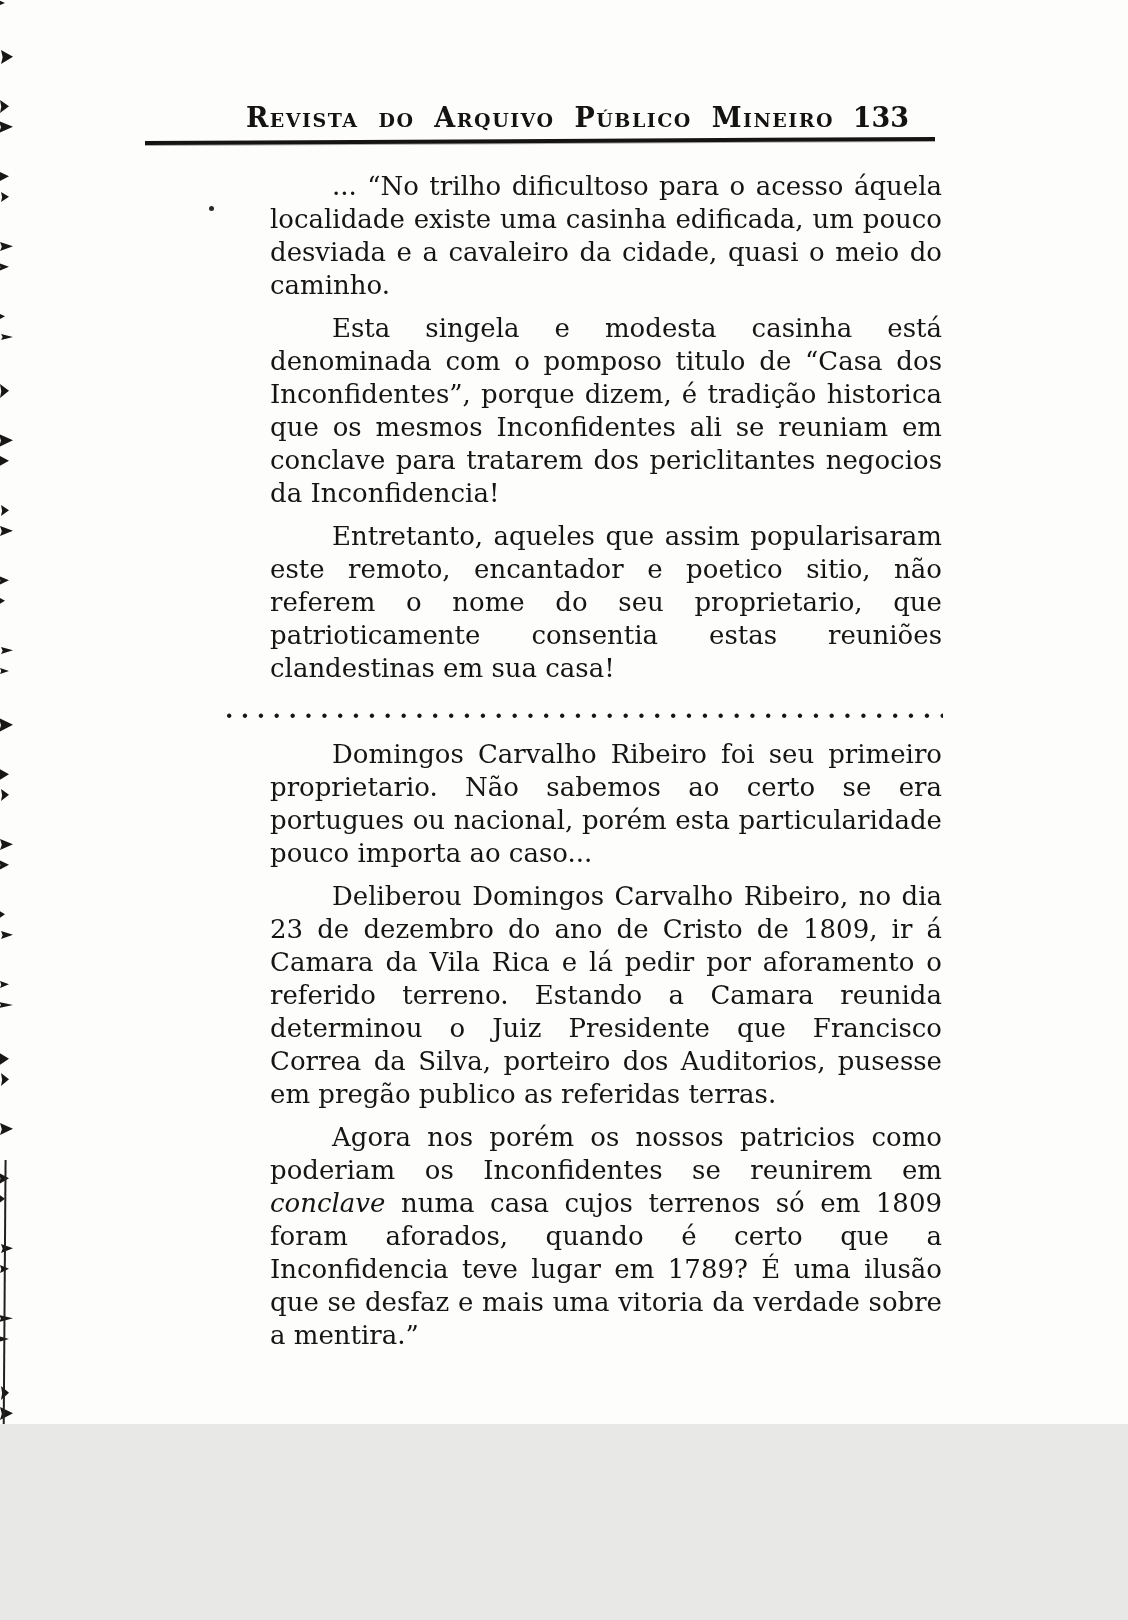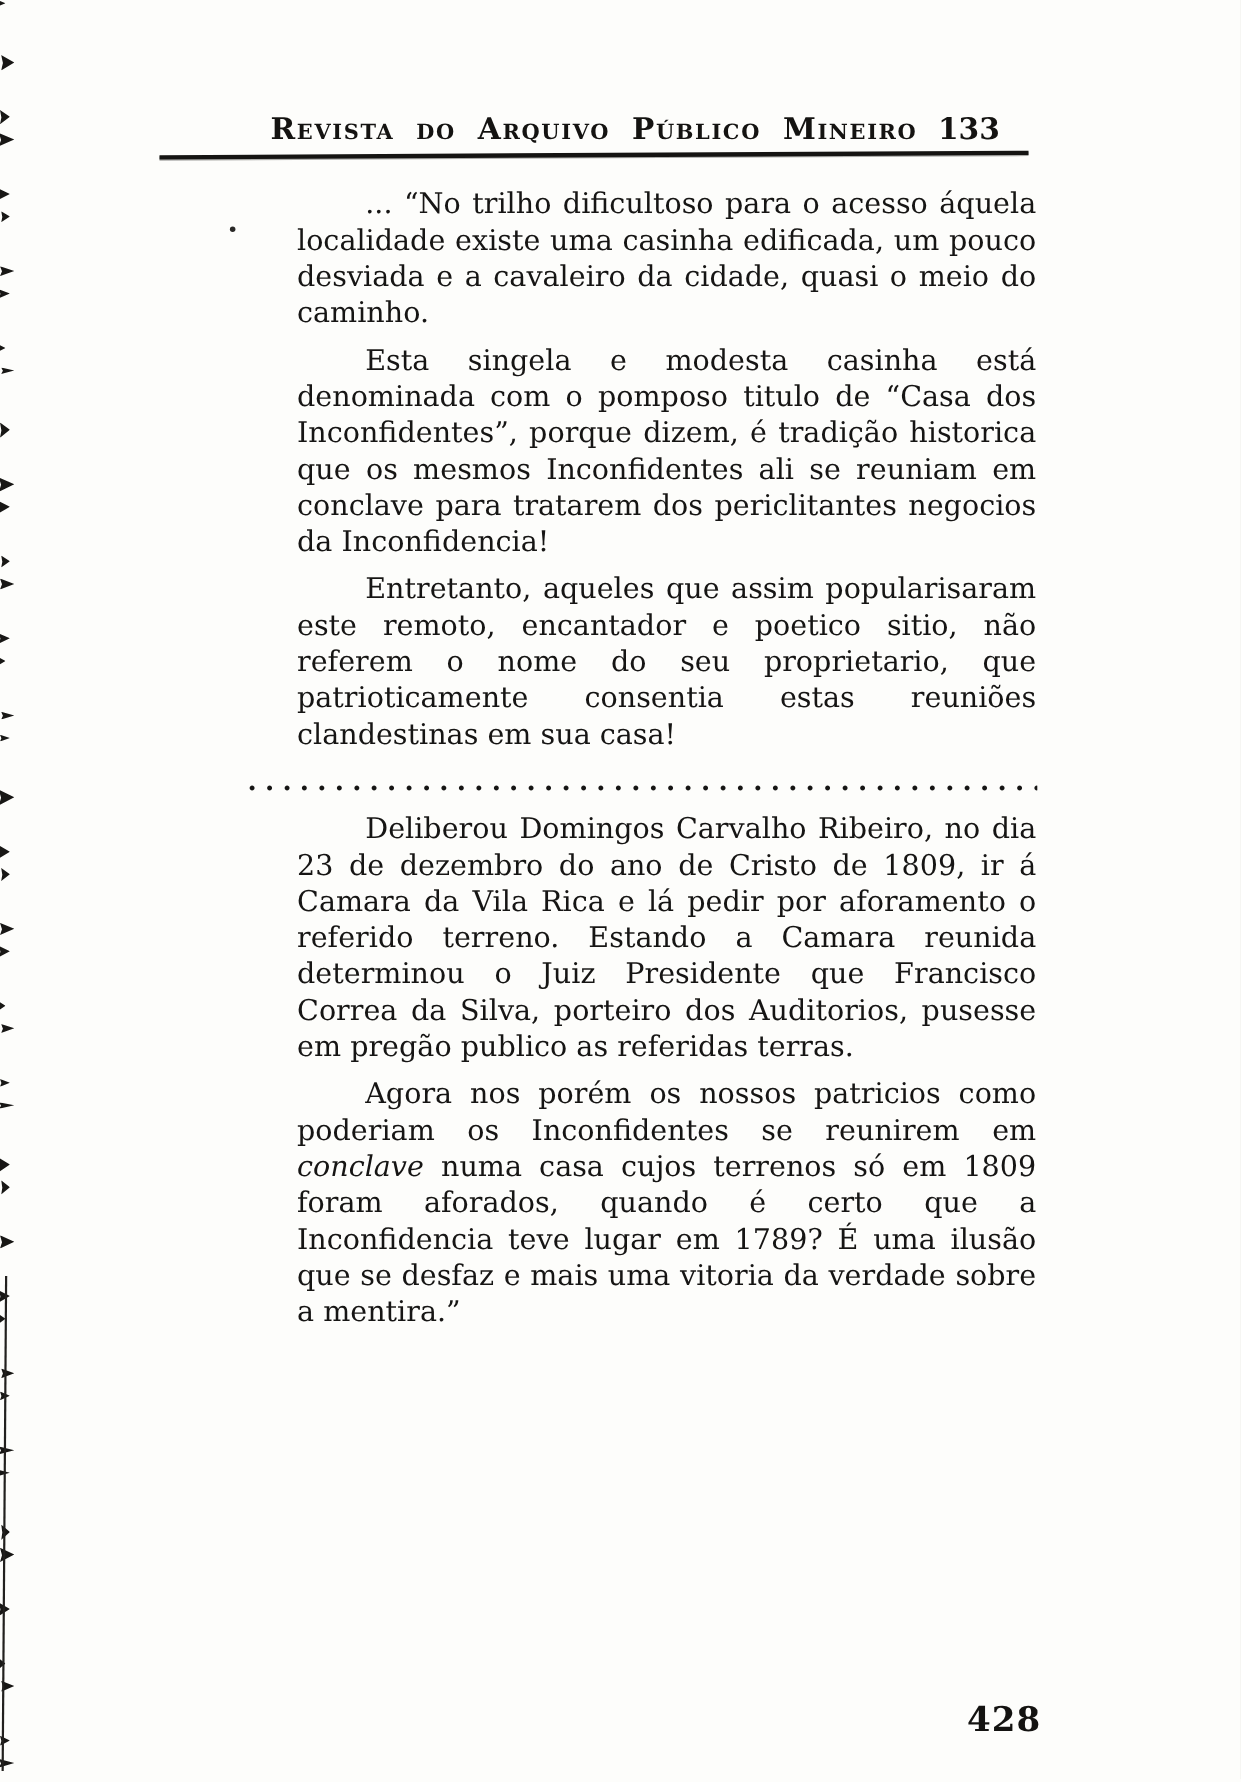--- a/index.html
+++ b/index.html
@@ -1,18 +1,18 @@
 <!DOCTYPE html>
 <html><head>
 <meta charset="utf-8">
 <style>
   html,body{margin:0;padding:0;background:#e8e8e6;}
   .page{
     position:relative;
-    width:1128px;height:1620px;
+    width:1128px;height:1424px;
     margin:0 auto;
     background:#fdfdfb;
     overflow:hidden;
     color:#151413;
     font-family:"DejaVu Serif","Liberation Serif",serif;
   }
   
   .edge-artifacts{position:absolute;left:0;top:0;width:22px;height:100%;}
   .edge-mark{
     position:absolute;
@@ -120,18 +120,19 @@
     <div class="journal-title">Revista do Arquivo Público Mineiro</div>
     <div class="page-number-top">133</div>
   </div>
   <div class="header-rule"></div>
 
   <div class="page-body">
       <p class="para"><span>... “No trilho dificultoso para o acesso áquela localidade existe uma casinha edificada, um pouco desviada e a cavaleiro da cidade, quasi o meio do caminho.</span></p>
       <p class="para"><span>Esta singela e modesta casinha está denominada com o pomposo titulo de “Casa dos Inconfidentes”, porque dizem, é tradição historica que os mesmos Inconfidentes ali se reuniam em conclave para tratarem dos periclitantes negocios da Inconfidencia!</span></p>
       <p class="para"><span>Entretanto, aqueles que assim popularisaram este remoto, encantador e poetico sitio, não referem o nome do seu proprietario, que patrioticamente consentia estas reuniões clandestinas em sua casa!</span></p>
       <div class="dots-line">......................................................................</div>
+      <p class="para"><span>Domingos Carvalho Ribeiro foi seu primeiro proprietario. Não sabemos ao certo se era portugues ou nacional, porém esta particularidade pouco importa ao caso...</span></p>
       <p class="para"><span>Deliberou Domingos Carvalho Ribeiro, no dia 23 de dezembro do ano de Cristo de 1809, ir á Camara da Vila Rica e lá pedir por aforamento o referido terreno. Estando a Camara reunida determinou o Juiz Presidente que Francisco Correa da Silva, porteiro dos Auditorios, pusesse em pregão publico as referidas terras.</span></p>
       <p class="para"><span>Agora nos porém os nossos patricios como poderiam os Inconfidentes se reunirem em </span><i>conclave</i><span> numa casa cujos terrenos só em 1809 foram aforados, quando é certo que a Inconfidencia teve lugar em 1789? É uma ilusão que se desfaz e mais uma vitoria da verdade sobre a mentira.”</span></p>
     </div>
 
   <div class="footer-number">428</div>
 </div>
 
 </body></html>

